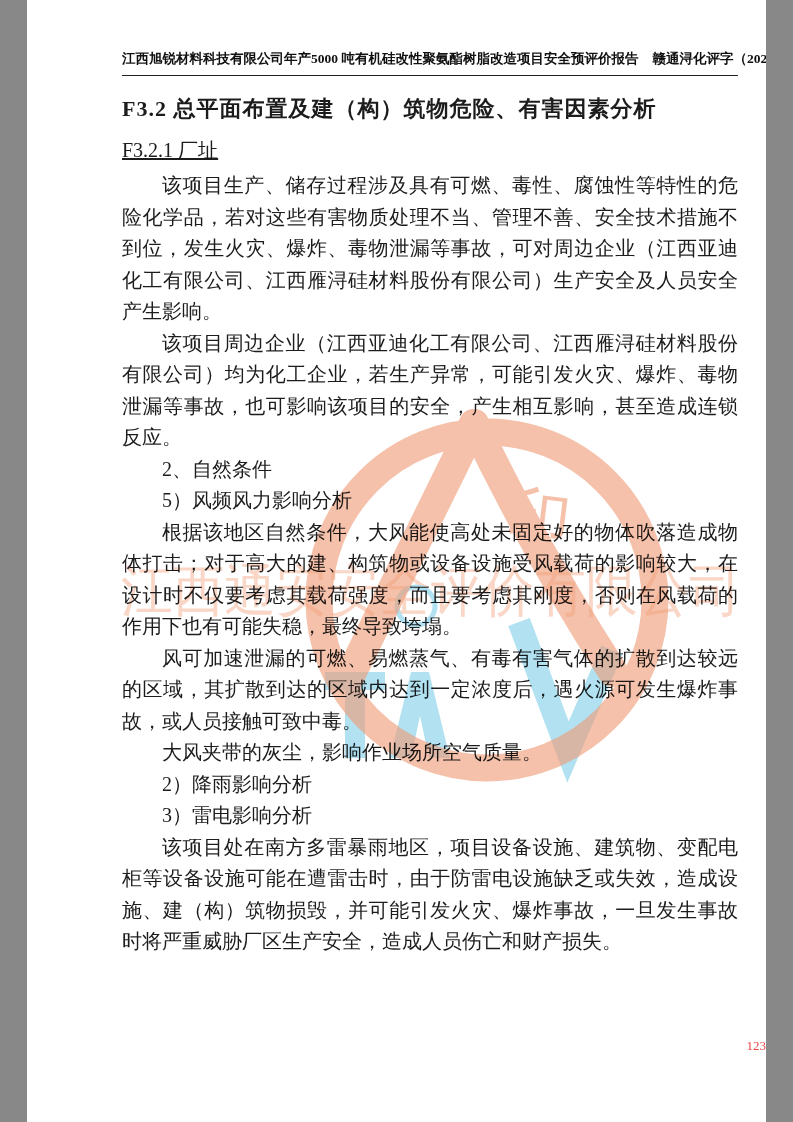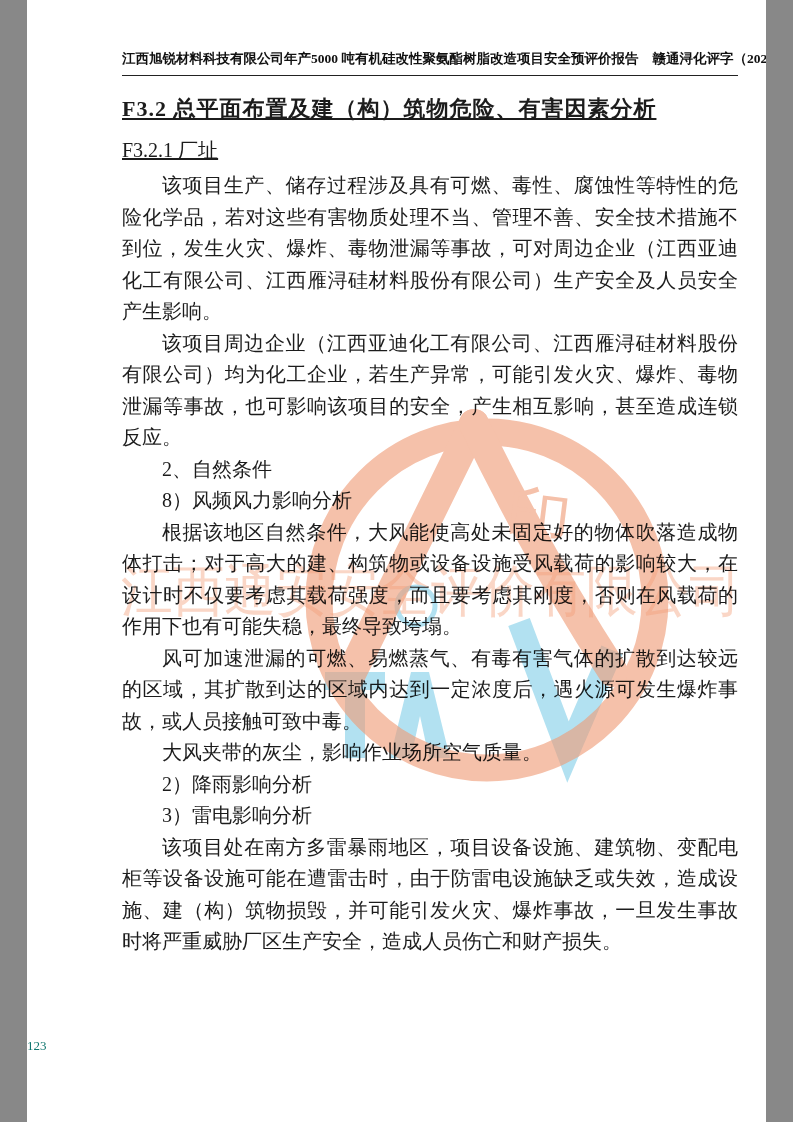--- a/index.html
+++ b/index.html
@@ -22,35 +22,34 @@
   }
   .header-row .hleft{letter-spacing:0;}
   .header-row .hright{margin-left:14px;}
   .divider{
     border:none;border-top:1.6px solid #222;
     margin:7px 0 0 0;
   }
   h1.doc-title{
     font-size:22px;font-weight:bold;margin:18px 0 0 0;line-height:30px;
     letter-spacing:1px;
-    text-decoration:underline;
   }
   h2.doc-subtitle{
     font-size:20px;font-weight:normal;margin:12px 0 0 0;line-height:28px;text-decoration:underline;
   }
   .body-text{margin-top:6px;}
   .body-text p{
     margin:0;font-size:20px;line-height:31.5px;
     text-align:justify;text-justify:inter-ideograph;
     text-indent:2em;
   }
   .body-text p.item{text-align:left;}
   .footer{
     position:absolute;left:0;right:0;top:1038px;
-    text-align:left;font-size:13px;color:#0f766e;
+    text-align:right;font-size:13px;color:#ef4444;
   }
   .watermark{
     position:absolute;left:0;top:0;width:793px;height:1122px;
     pointer-events:none;
     mix-blend-mode:multiply;
   }
 </style>
 </head>
 <body>
 
@@ -63,21 +62,21 @@
     </div>
     <hr class="divider">
 
     <h1 class="doc-title">F3.2 总平面布置及建（构）筑物危险、有害因素分析</h1>
     <h2 class="doc-subtitle">F3.2.1 厂址</h2>
 
     <div class="body-text">
         <p class="para">该项目生产、储存过程涉及具有可燃、毒性、腐蚀性等特性的危险化学品，若对这些有害物质处理不当、管理不善、安全技术措施不到位，发生火灾、爆炸、毒物泄漏等事故，可对周边企业（江西亚迪化工有限公司、江西雁浔硅材料股份有限公司）生产安全及人员安全产生影响。</p>
         <p class="para">该项目周边企业（江西亚迪化工有限公司、江西雁浔硅材料股份有限公司）均为化工企业，若生产异常，可能引发火灾、爆炸、毒物泄漏等事故，也可影响该项目的安全，产生相互影响，甚至造成连锁反应。</p>
         <p class="item">2、自然条件</p>
-        <p class="item">8）风频风力影响分析</p>
+        <p class="item">5）风频风力影响分析</p>
         <p class="para">根据该地区自然条件，大风能使高处未固定好的物体吹落造成物体打击；对于高大的建、构筑物或设备设施受风载荷的影响较大，在设计时不仅要考虑其载荷强度，而且要考虑其刚度，否则在风载荷的作用下也有可能失稳，最终导致垮塌。</p>
         <p class="para">风可加速泄漏的可燃、易燃蒸气、有毒有害气体的扩散到达较远的区域，其扩散到达的区域内达到一定浓度后，遇火源可发生爆炸事故，或人员接触可致中毒。</p>
         <p class="para">大风夹带的灰尘，影响作业场所空气质量。</p>
         <p class="item">2）降雨影响分析</p>
         <p class="item">3）雷电影响分析</p>
         <p class="para">该项目处在南方多雷暴雨地区，项目设备设施、建筑物、变配电柜等设备设施可能在遭雷击时，由于防雷电设施缺乏或失效，造成设施、建（构）筑物损毁，并可能引发火灾、爆炸事故，一旦发生事故时将严重威胁厂区生产安全，造成人员伤亡和财产损失。</p>
       </div>
   </div>
 
   <svg class="watermark" viewBox="0 0 793 1122" xmlns="http://www.w3.org/2000/svg">

